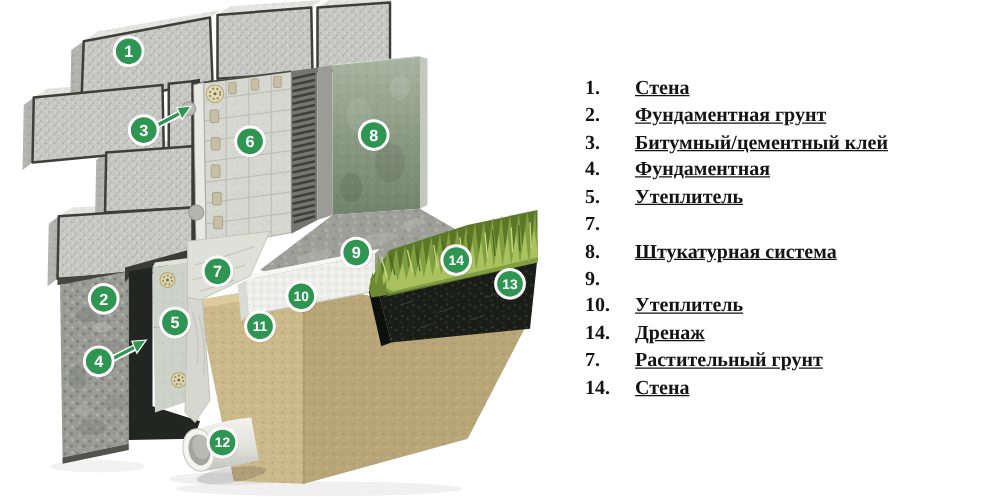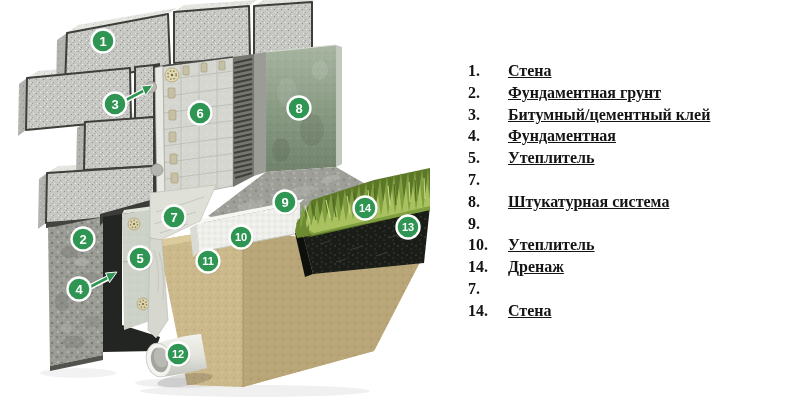--- a/index.html
+++ b/index.html
@@ -449,20 +449,21 @@
   <div class="legend-row">
         <span class="legend-num">10.</span>
         <span class="legend-lbl">Утеплитель</span>
       </div>
   <div class="legend-row">
         <span class="legend-num">14.</span>
         <span class="legend-lbl">Дренаж</span>
       </div>
   <div class="legend-row">
         <span class="legend-num">7.</span>
+        <span class="legend-lbl">Растительный грунт</span>
       </div>
   <div class="legend-row">
         <span class="legend-num">14.</span>
         <span class="legend-lbl">Стена</span>
       </div>
 </div>
 
 </div>
 
 </body></html>

